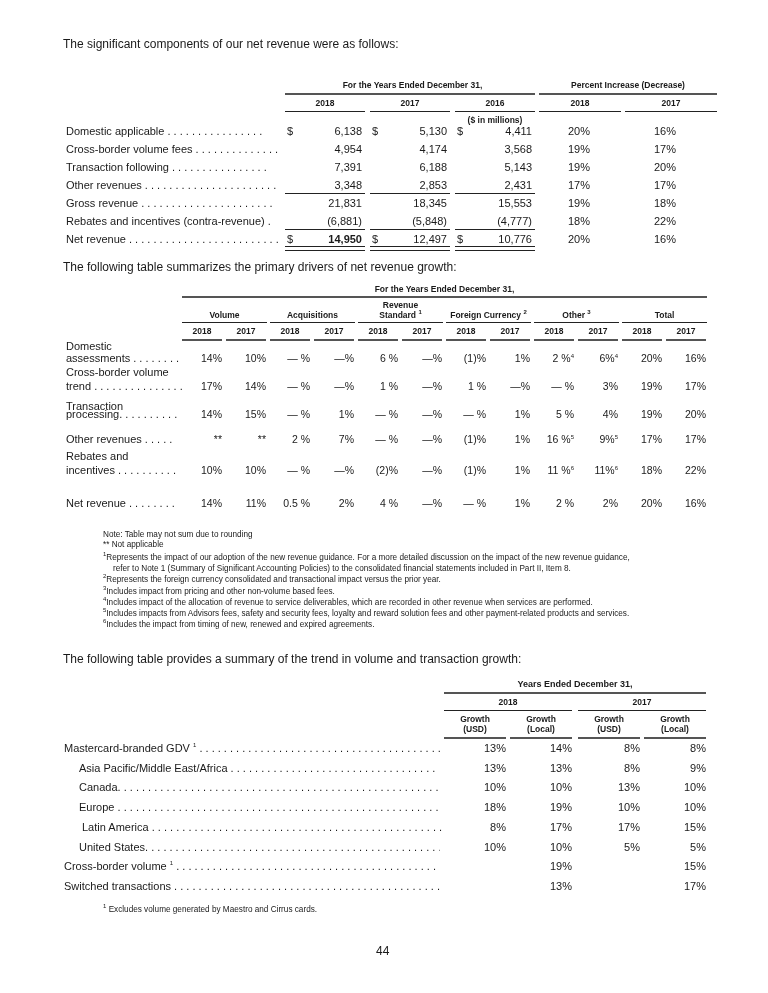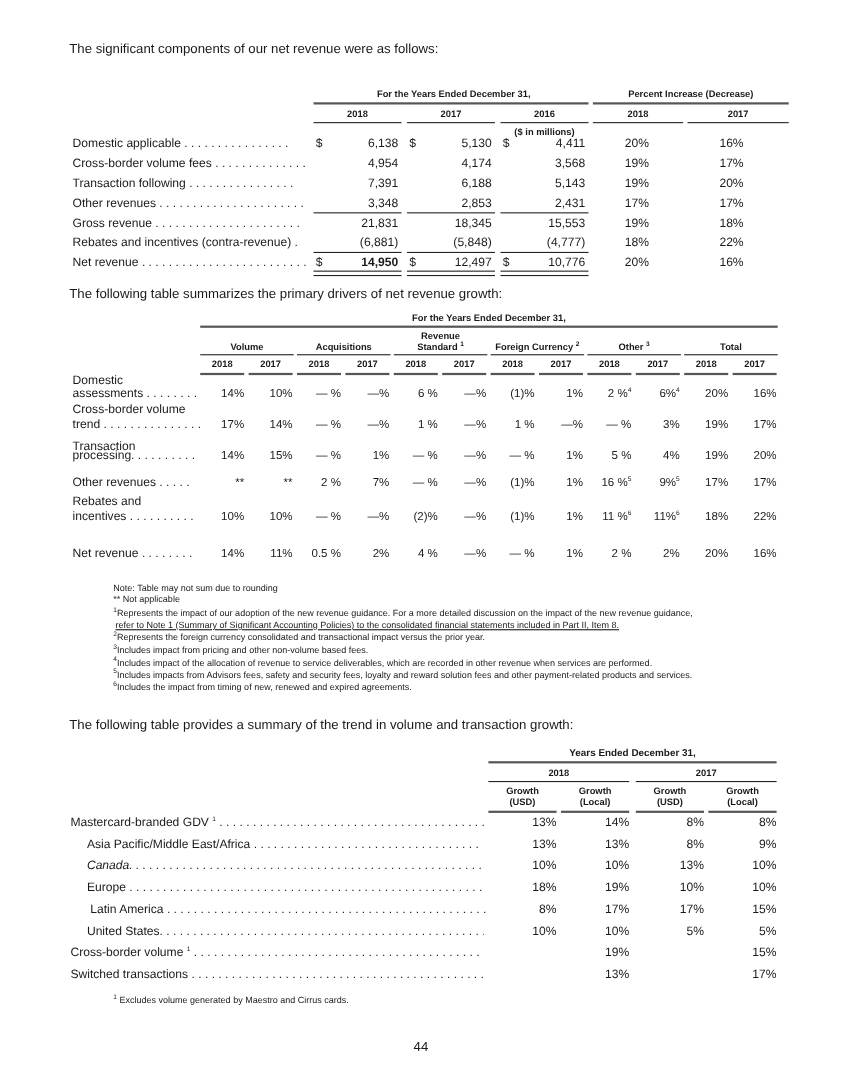--- a/index.html
+++ b/index.html
@@ -251,21 +251,21 @@
         <div class="abs cell r" style="left:528px;top:497px;width:46px;font-size:10.5px;"><span>2 %</span></div>
         <div class="abs cell r" style="left:572px;top:497px;width:46px;font-size:10.5px;"><span>2%</span></div>
         <div class="abs cell r" style="left:616px;top:497px;width:46px;font-size:10.5px;"><span>20%</span></div>
         <div class="abs cell r" style="left:660px;top:497px;width:46px;font-size:10.5px;"><span>16%</span></div>
       </div>
     </div>
   <div id="t2notes">
       <div class="abs note" style="left:103px;top:530px;"><span>Note: Table may not sum due to rounding</span></div>
       <div class="abs note" style="left:103px;top:540px;"><span>** Not applicable</span></div>
       <div class="abs note" style="left:103px;top:552.5999999999999px;"><sup>1</sup><span>Represents the impact of our adoption of the new revenue guidance.  For a more detailed discussion on the impact of the new revenue guidance,</span></div>
-      <div class="abs note" style="left:100px;top:563.8999999999999px;padding-left:5px;text-decoration:underline;"><span>refer to Note 1 (Summary of Significant Accounting Policies) to the consolidated financial statements included in Part II, Item 8.</span></div>
+      <div class="abs note" style="left:108px;top:563.8999999999999px;padding-left:5px;"><span>refer to Note 1 (Summary of Significant Accounting Policies) to the consolidated financial statements included in Part II, Item 8.</span></div>
       <div class="abs note" style="left:103px;top:575.1999999999998px;"><sup>2</sup><span>Represents the foreign currency consolidated and transactional impact versus the prior year.</span></div>
       <div class="abs note" style="left:103px;top:586.4999999999998px;"><sup>3</sup><span>Includes impact from pricing and other non-volume based fees.</span></div>
       <div class="abs note" style="left:103px;top:597.7999999999997px;"><sup>4</sup><span>Includes impact of the allocation of revenue to service deliverables, which are recorded in other revenue when services are performed.</span></div>
       <div class="abs note" style="left:103px;top:609.0999999999997px;"><sup>5</sup><span>Includes impacts from Advisors fees, safety and security fees, loyalty and reward solution fees and other payment-related products and services.</span></div>
       <div class="abs note" style="left:103px;top:620.3999999999996px;"><sup>6</sup><span>Includes the impact from timing of new, renewed and expired agreements.</span></div>
     </div>
 </div>
 
 <div class="abs para" style="left:63px;top:652px;">The following table provides a summary of the trend in volume and transaction growth:</div>
 
@@ -299,21 +299,21 @@
         <div class="abs cell r" style="left:644px;top:742px;width:62px;">8%</div>
       </div>
       <div>
         <div class="abs cell" style="left:79px;top:761.7px;width:361px;overflow:hidden;"><span>Asia Pacific/Middle East/Africa</span><span> . . . . . . . . . . . . . . . . . . . . . . . . . . . . . . . . . .</span></div>
         <div class="abs cell r" style="left:444px;top:761.7px;width:62px;">13%</div>
         <div class="abs cell r" style="left:510px;top:761.7px;width:62px;">13%</div>
         <div class="abs cell r" style="left:578px;top:761.7px;width:62px;">8%</div>
         <div class="abs cell r" style="left:644px;top:761.7px;width:62px;">9%</div>
       </div>
       <div>
-        <div class="abs cell" style="left:79px;top:781.4000000000001px;width:361px;overflow:hidden;font-style:italic;"><span>Canada</span><span>. . . . . . . . . . . . . . . . . . . . . . . . . . . . . . . . . . . . . . . . . . . . . . . . . . . . .</span></div>
+        <div class="abs cell" style="left:79px;top:781.4000000000001px;width:361px;overflow:hidden;"><span>Canada</span><span>. . . . . . . . . . . . . . . . . . . . . . . . . . . . . . . . . . . . . . . . . . . . . . . . . . . . .</span></div>
         <div class="abs cell r" style="left:444px;top:781.4000000000001px;width:62px;">10%</div>
         <div class="abs cell r" style="left:510px;top:781.4000000000001px;width:62px;">10%</div>
         <div class="abs cell r" style="left:578px;top:781.4000000000001px;width:62px;">13%</div>
         <div class="abs cell r" style="left:644px;top:781.4000000000001px;width:62px;">10%</div>
       </div>
       <div>
         <div class="abs cell" style="left:79px;top:801.1000000000001px;width:361px;overflow:hidden;"><span>Europe</span><span> . . . . . . . . . . . . . . . . . . . . . . . . . . . . . . . . . . . . . . . . . . . . . . . . . . . . .</span></div>
         <div class="abs cell r" style="left:444px;top:801.1000000000001px;width:62px;">18%</div>
         <div class="abs cell r" style="left:510px;top:801.1000000000001px;width:62px;">19%</div>
         <div class="abs cell r" style="left:578px;top:801.1000000000001px;width:62px;">10%</div>

